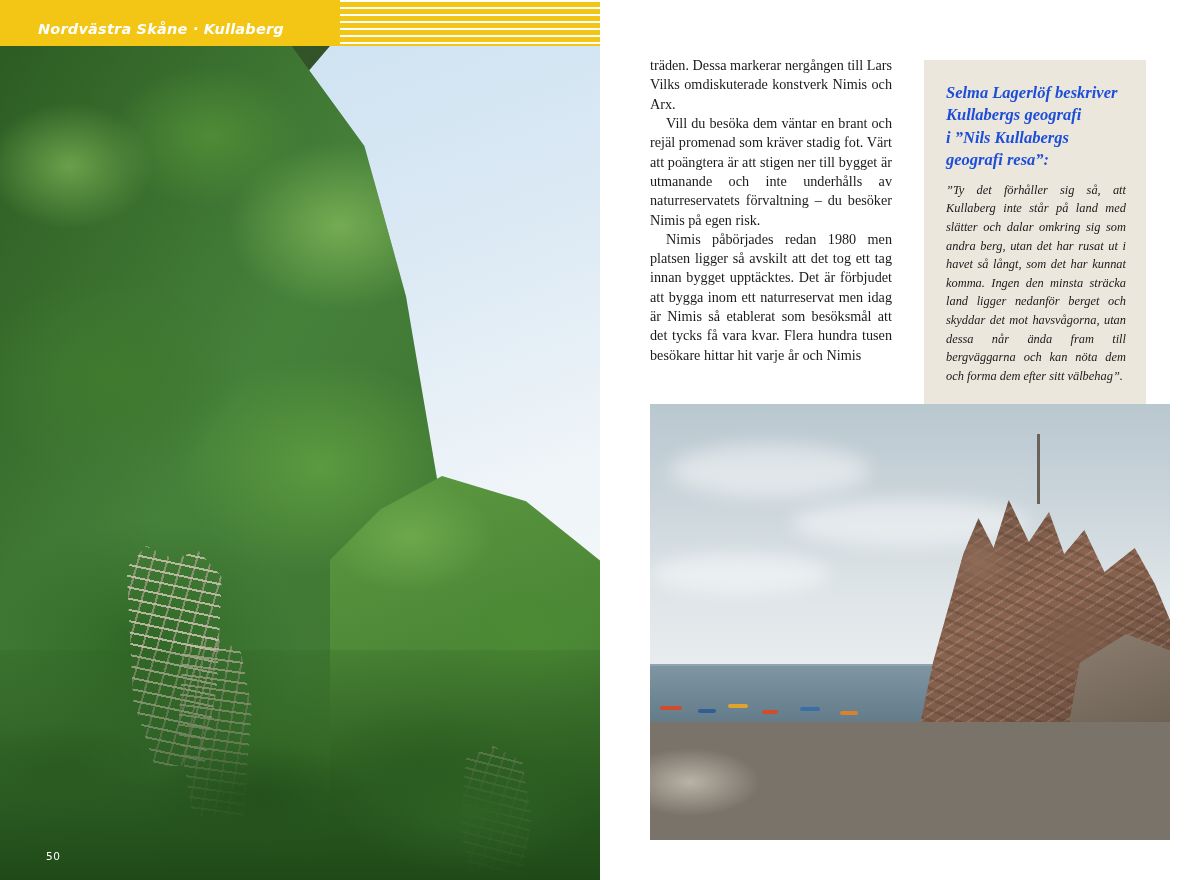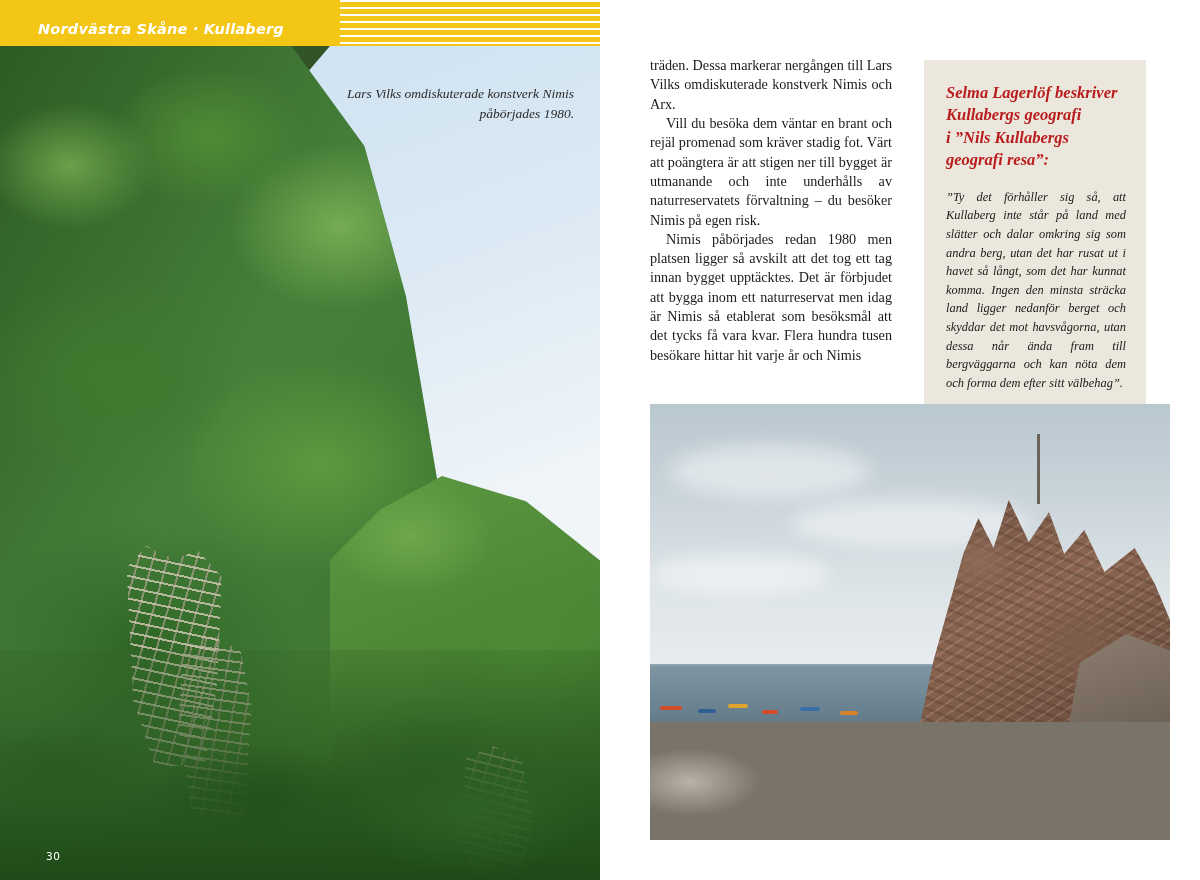--- a/index.html
+++ b/index.html
@@ -207,22 +207,22 @@
     padding: 22px 20px 22px 22px;
     background: #ece7dd;
     box-sizing: border-box;
   }
   .quote-title {
     font-family: "Liberation Serif", serif;
     font-style: italic;
     font-weight: bold;
     font-size: 16.5px;
     line-height: 1.36;
-    color: #b91c1c;
-    margin: 0 0 16px 0;
+    color: #1d4ed8;
+    margin: 0 0 9px 0;
   }
   .quote-title span { display: block; }
   .quote-body {
     font-family: "Liberation Serif", serif;
     font-style: italic;
     font-size: 12.4px;
     line-height: 1.5;
     color: #1a1a1a;
     text-align: justify;
     margin: 0;
@@ -335,23 +335,22 @@
     <div class="photo-left">
       <div class="sky"></div>
       <div class="hill-far"></div>
       <div class="forest-mass"></div>
       <div class="forest-right"></div>
       <div class="nimis-tower tower-a"></div>
       <div class="nimis-tower tower-b"></div>
       <div class="nimis-tower tower-c"></div>
       <div class="forest-fg"></div>
 
-      <div class="photo-caption-left">Lars Vilks omdiskuterade konstverk Nimis påbörjades 1980.</div>
-
-      <div class="folio-left">30</div>
+
+      <div class="folio-left">50</div>
     </div>
   </div>
 
   <div class="page-right">
 
     <div class="body-col">
       <p>träden. Dessa markerar nergången till Lars Vilks omdiskuterade konstverk Nimis och Arx.</p>
       <p>Vill du besöka dem väntar en brant och rejäl promenad som kräver stadig fot. Värt att poängtera är att stigen ner till bygget är utmanande och inte underhålls av naturreservatets förvaltning – du besöker Nimis på egen risk.</p>
       <p>Nimis påbörjades redan 1980 men platsen ligger så avskilt att det tog ett tag innan bygget upptäcktes. Det är förbjudet att bygga inom ett naturreservat men idag är Nimis så etablerat som besöksmål att det tycks få vara kvar. Flera hundra tusen besökare hittar hit varje år och Nimis</p>
     </div>

